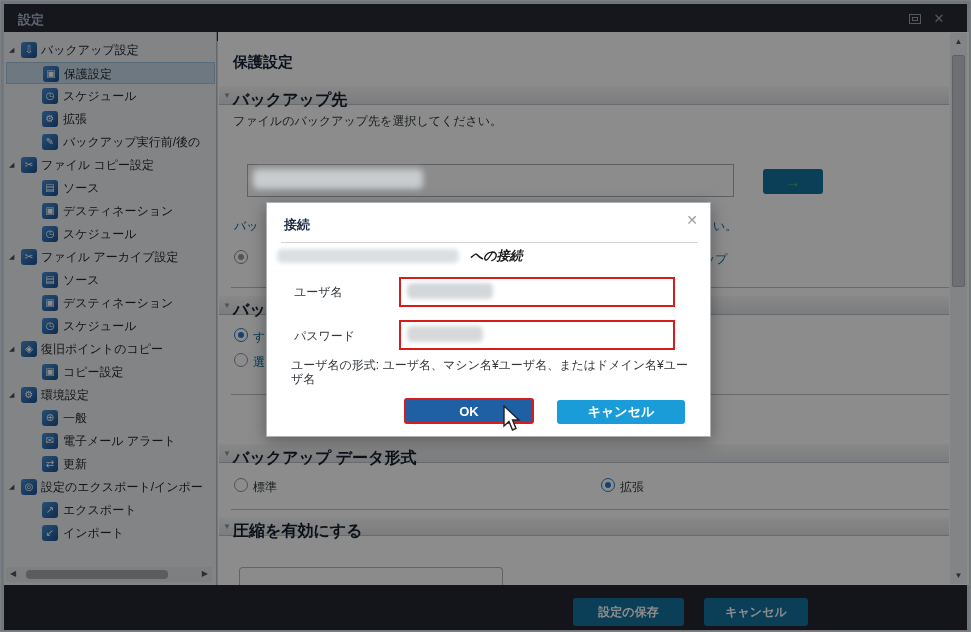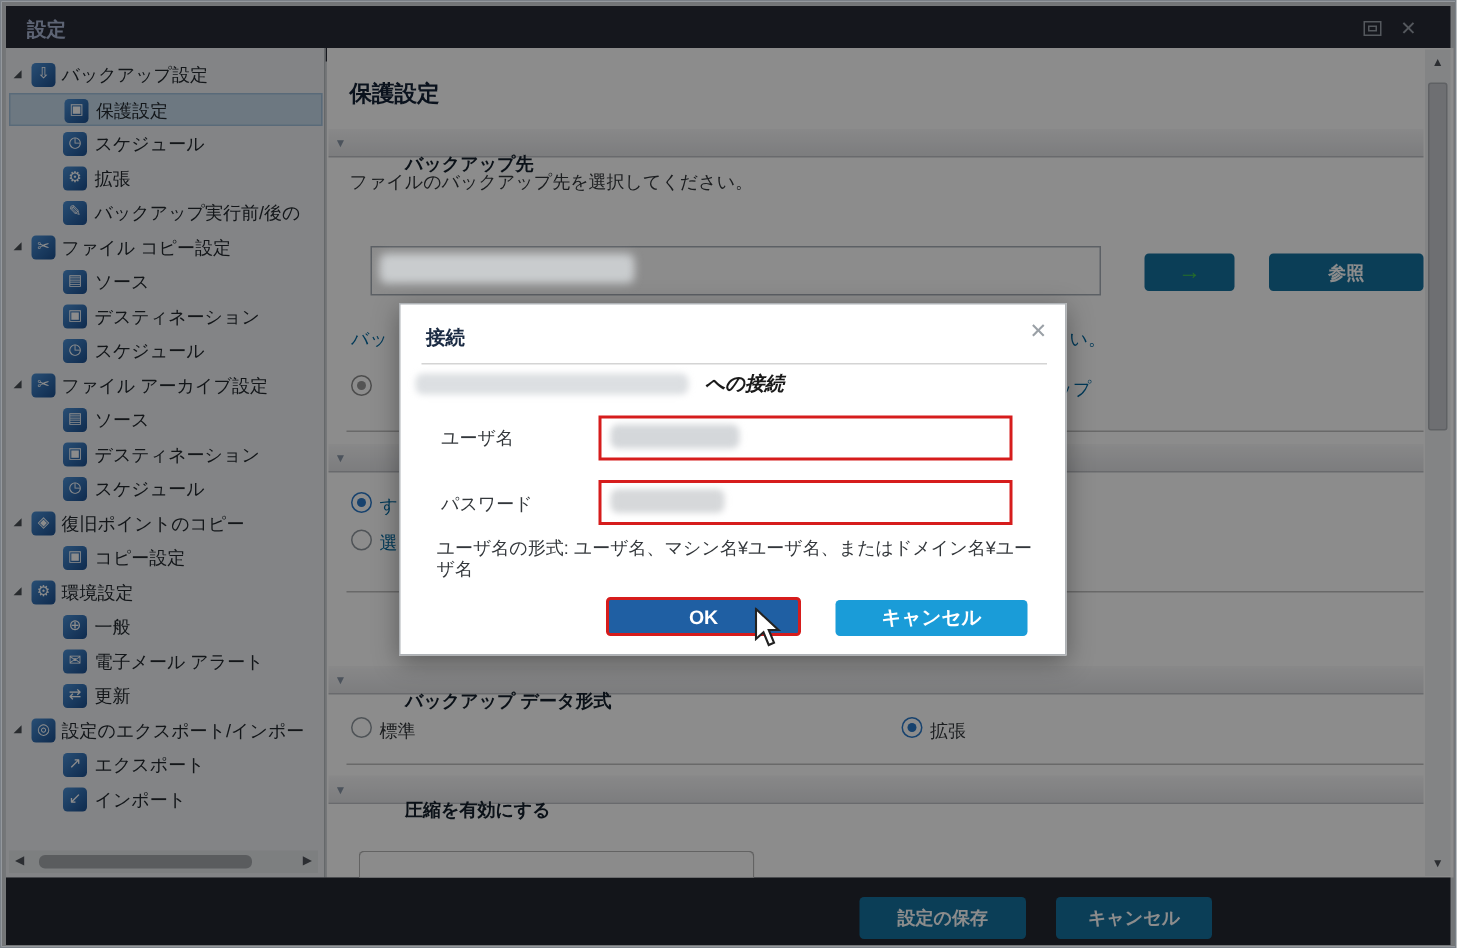--- a/index.html
+++ b/index.html
@@ -26,21 +26,21 @@
   .hscroll{position:absolute;left:2px;top:535px;width:206px;height:15px;background:#e4e7ea;}
   .hs-arrow{position:absolute;top:2px;font-size:8px;color:#50555b;}
   .hs-left{left:4px;} .hs-right{right:4px;}
   .hs-thumb{position:absolute;left:20px;top:3px;width:142px;height:9px;background:#a4a8ac;border-radius:4px;}
   
   .main-bg{position:absolute;left:217px;top:31px;width:751px;height:553px;background:#ffffff;z-index:1;}
   .m{position:absolute;z-index:2;}
   .h1{left:232px;top:52px;font-size:15px;font-weight:bold;color:#132135;}
   .sechead{left:218px;width:730px;height:19px;background:linear-gradient(#f8f8f9,#e2e3e6);border-bottom:1px solid #bfc2c6;}
   .sechead .collapse{position:absolute;left:4px;top:5px;font-size:8px;color:#8a98a8;}
-  .sechead .stitle{position:absolute;left:14px;top:15px;font-size:12px;font-weight:bold;color:#14202c;margin-left:37px;}
+  .sechead .stitle{position:absolute;left:14px;top:4px;font-size:16px;font-weight:bold;color:#14202c;}
   .desc{font-size:12px;color:#33373b;}
   .path-input{left:246px;top:163px;width:487px;height:33px;background:#fff;border:1px solid #a8b0b8;}
   .btn{display:block;border:none;border-radius:3px;background:#15719f;color:#fff;font-size:12px;font-weight:bold;cursor:pointer;text-align:center;font-family:inherit;}
   .arrow-btn{left:762px;top:168px;width:60px;height:25px;}
   .arrow-btn .g{color:#46c84a;font-weight:bold;font-size:15px;line-height:23px;}
   .browse-btn{left:845px;top:168px;width:103px;height:25px;line-height:25px;}
   .frag{font-size:12px;color:#0369a1;white-space:nowrap;overflow:hidden;}
   .sep{height:1px;background:#bfbfbf;}
   .radio{width:14px;height:14px;border-radius:50%;background:#fff;border:1px solid #90989f;}
   .radio.on{border:1px solid #2a78c8;}
@@ -202,21 +202,20 @@
   <div class="main-bg"></div>
   <div class="m h1">保護設定</div>
 
   <div class="m sechead" style="top:85px">
     <span class="collapse">▼</span>
     <span class="stitle">バックアップ先</span>
   </div>
   <div class="m desc" style="left:232px;top:112px">ファイルのバックアップ先を選択してください。</div>
   <input class="m path-input" style="">
   <button class="m btn arrow-btn"><span class="g">→</span></button>
-  <button class="m btn browse-btn">参照</button>
 
   <div class="m frag" style="left:233px;top:217px;width:30px">バッ</div>
   <div class="m frag" style="left:712px;top:217px">い。</div>
   <span class="m radio gray" style="left:233px;top:249px"></span>
   <div class="m frag" style="left:702px;top:250px">ップ</div>
   <div class="m sep" style="left:230px;top:286px;width:718px"></div>
   <div class="m sechead" style="top:295px">
     <span class="collapse">▼</span>
     <span class="stitle">バック</span>
   </div>

